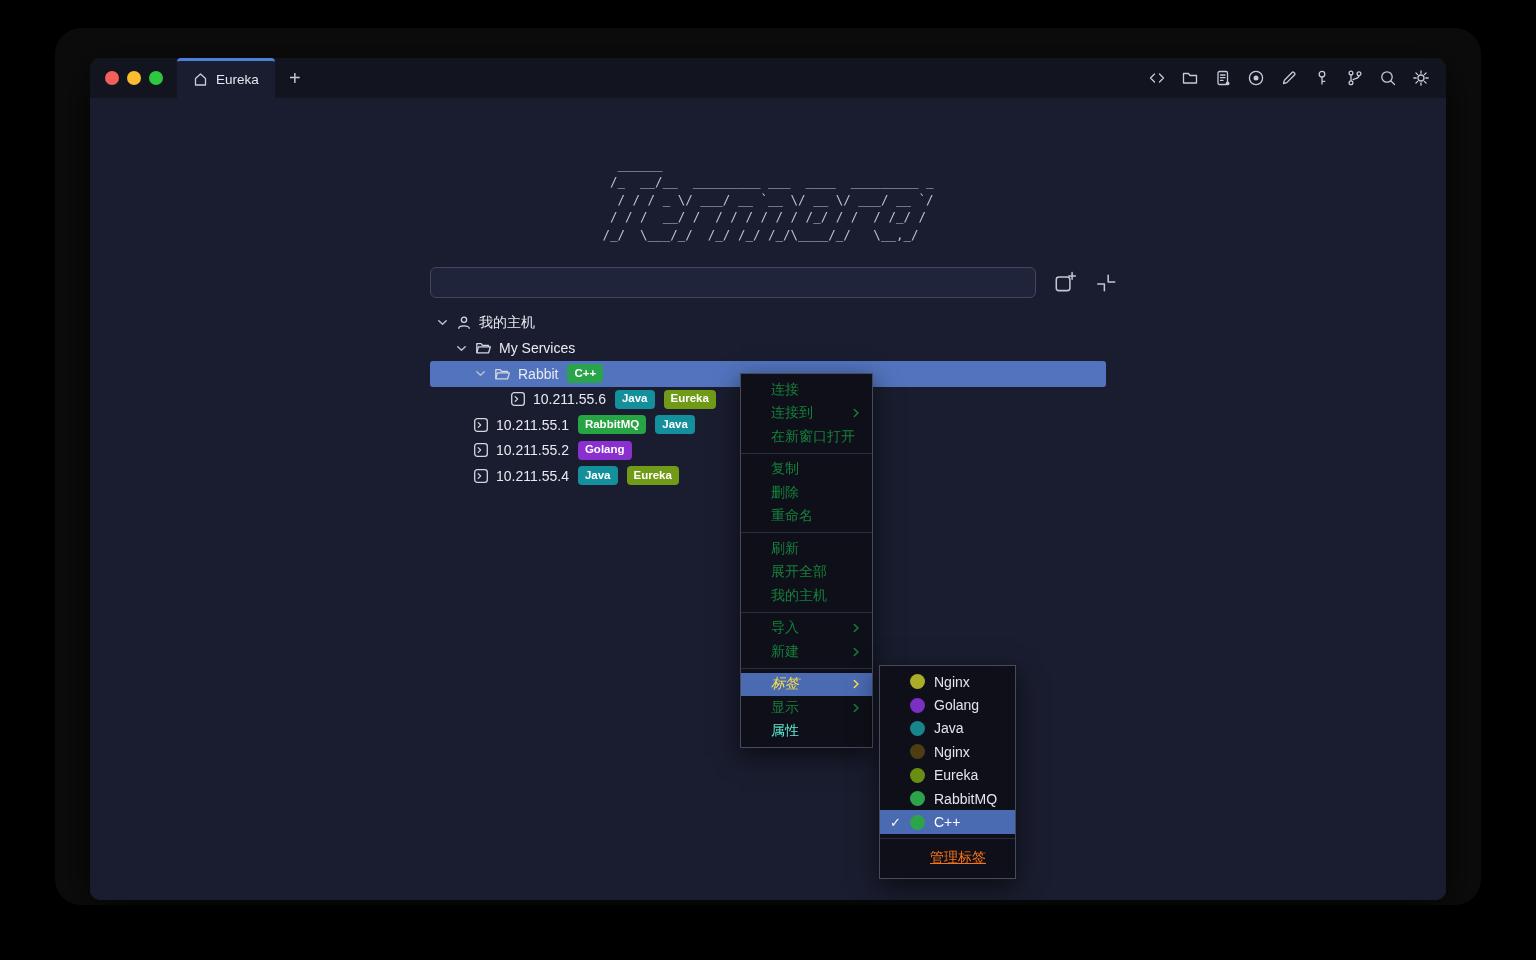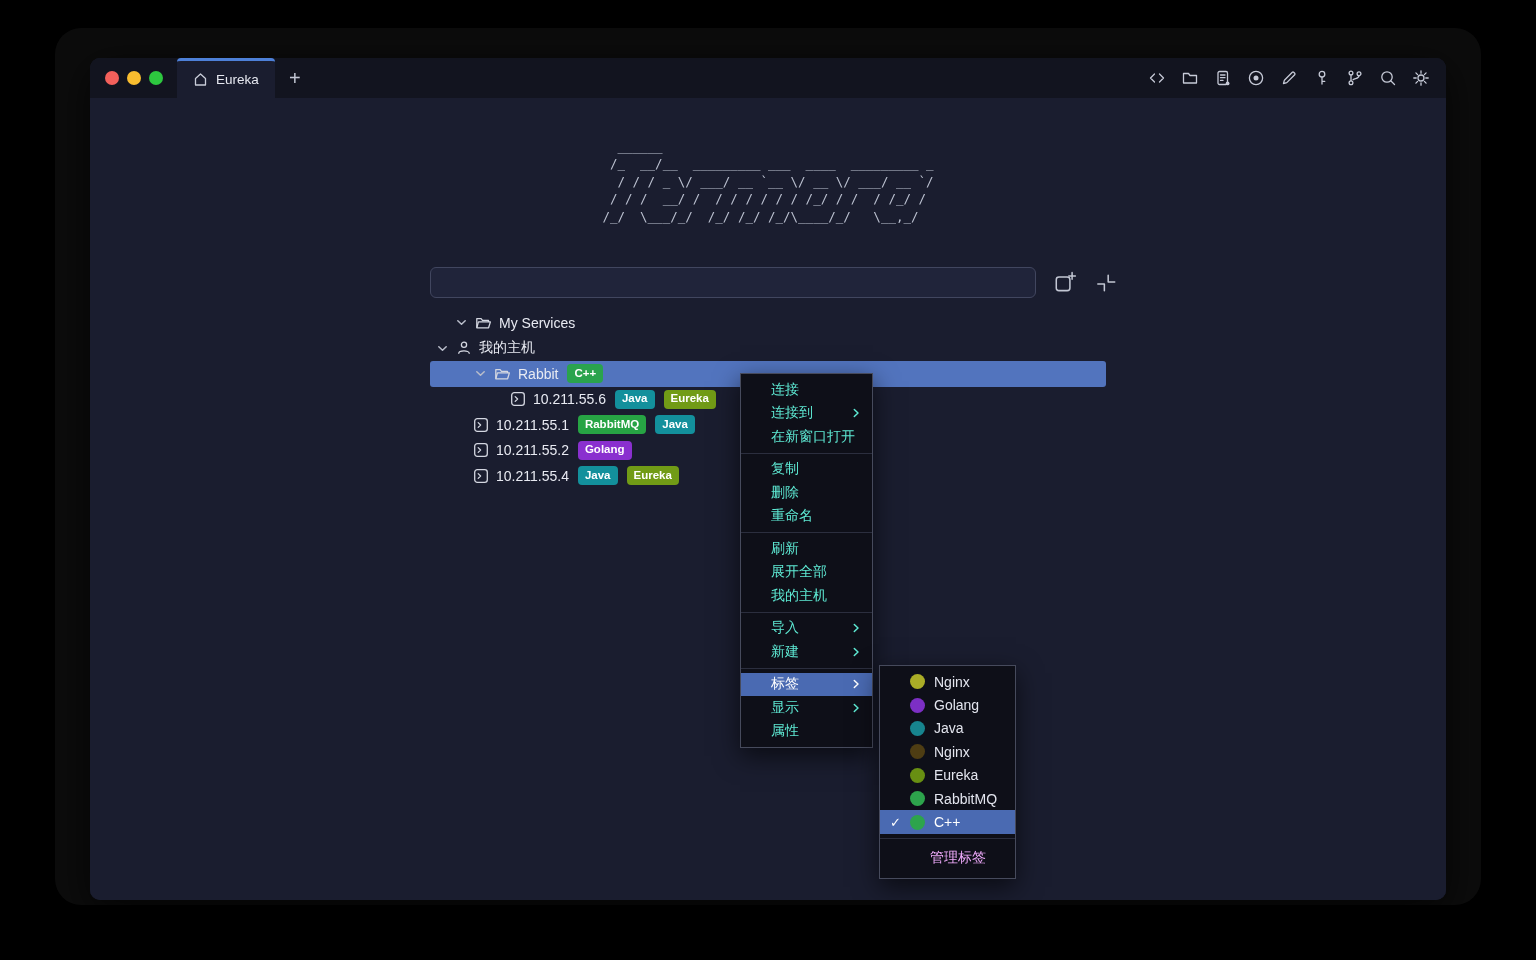--- a/index.html
+++ b/index.html
@@ -13,51 +13,51 @@
   .light{width:14px;height:14px;border-radius:50%;}
   .tab{display:flex;align-items:center;gap:8px;padding:0 16px;background:#1a1d2f;border-top:3px solid #4d80d8;
     border-radius:4px 4px 0 0;color:#e6e8f0;font-size:13.5px;}
   .newtab{display:flex;align-items:center;justify-content:center;width:40px;color:#c3c7d4;background:transparent;border:none;font-size:20px;cursor:default;}
   .toolbar{margin-left:auto;display:flex;align-items:center;gap:11px;padding-right:14px;}
   .tbtn{background:none;border:none;padding:2px;display:flex;align-items:center;cursor:default;}
   .icon{display:inline-flex;align-items:center;justify-content:center;}
   svg{display:block;}
   
   .content{position:absolute;left:0;top:40px;right:0;bottom:0;background:#1a1d2f;}
-  .ascii{position:absolute;top:40px;left:50%;transform:translateX(-50%);margin:0;
+  .ascii{position:absolute;top:58px;left:50%;transform:translateX(-50%);margin:0;
     font-family:"DejaVu Sans Mono","Liberation Mono",monospace;font-size:12.5px;line-height:17.4px;
     color:#bdc3d2;white-space:pre;}
   .searchrow{position:absolute;left:340px;top:169px;display:flex;align-items:center;}
   .search{width:606px;height:31px;box-sizing:border-box;background:#20243a;border:1px solid #41465f;
     border-radius:6px;color:#e6e8f0;font-size:14px;padding:0 10px;outline:none;}
   .sbtn{background:none;border:none;padding:0;margin-left:17px;display:flex;cursor:default;}
   
   .tree{position:absolute;left:340px;top:212px;width:676px;}
   .trow{height:25.5px;display:flex;align-items:center;color:#e8eaf2;font-size:14px;font-weight:500;}
   .trow.selected{background:#5274be;border-radius:3px;}
   .trow .chev{width:15px;margin-right:6px;}
   .trow .ticon{margin-right:7px;}
   .badge{font-size:11.5px;font-weight:bold;color:#fff;padding:2.5px 7px;border-radius:4px;margin-left:9px;line-height:1.2;}
   .tlabel{white-space:nowrap;}
   
   .menu{position:absolute;background:#0e0f18;border:1px solid #464a5c;box-shadow:0 8px 24px rgba(0,0,0,.6);
     padding:4px 0;box-sizing:border-box;}
   .ctxmenu{left:650px;top:275px;width:133px;}
-  .mitem{height:23.5px;display:flex;align-items:center;padding:0 10px 0 30px;color:#5eead4;font-size:14px;position:relative;}
+  .mitem{height:23.5px;display:flex;align-items:center;padding:0 10px 0 30px;color:#15803d;font-size:14px;position:relative;}
   .mitem .arrow{margin-left:auto;}
-  .mitem.hl{background:#4a6ab2;color:#ffffff;}
+  .mitem.hl{background:#4a6ab2;color:#fde047;font-style:italic;}
   .mitem.dim{color:#5eead4;}
   .msep{height:1px;background:#2b2e3e;margin:4px 0;}
   
   .submenu{left:789px;top:567px;width:137px;}
   .smitem{height:23.4px;display:flex;align-items:center;padding:0 8px;color:#e3e5ee;font-size:14px;}
   .smitem.hl{background:#4a6ab2;color:#fff;}
   .smitem .check{width:20px;font-size:13px;text-align:left;padding-left:2px;}
   .smitem .dot{width:15px;height:15px;border-radius:50%;margin-right:9px;flex:none;}
-  .smfooter{height:31px;display:flex;align-items:center;padding-left:50px;color:#f0abfc;font-size:14px;}
+  .smfooter{height:31px;display:flex;align-items:center;padding-left:50px;color:#f97316;font-size:14px;text-decoration:underline;}
 </style>
 </head>
 <body>
 
 <div class="halo"></div>
 
 <div class="window">
   <div class="tabbar">
     <div class="traffic" id="traffic">
         <span class="light" style="background:#f3605b"></span>
@@ -170,48 +170,48 @@
         <span class="icon">
           <svg width="24" height="24" viewBox="0 0 22 22" fill="none" stroke="#c3c7d4" stroke-width="1.4" stroke-linecap="round" stroke-linejoin="round">
               <path d="M3.5 12h6v6"></path>
               <path d="M13 4v6h6"></path>
             </svg>
         </span>
       </button>
     </div>
 
     <div class="tree" id="tree">
+        <div class="trow" style="padding-left:5px">
+          <span class="icon chev">
+            <svg width="15" height="15" viewBox="0 0 15 15" fill="none" stroke="#b9bdca" stroke-width="1.5" stroke-linecap="round" stroke-linejoin="round">
+              <path d="M3.8 5.7 7.5 9.3l3.7-3.6"></path>
+            </svg>
+          </span>
+          <span class="icon ticon">
+            <svg width="16" height="16" viewBox="0 0 16 16" fill="none" stroke="#d4d7e1" stroke-width="1.3" stroke-linecap="round">
+              <circle cx="8" cy="4.8" r="2.6"></circle>
+              <path d="M2.8 13.3c0-3.2 10.4-3.2 10.4 0"></path>
+            </svg>
+          </span>
+          <span class="tlabel">我的主机</span>
+        </div>
         <div class="trow" style="padding-left:24px">
           <span class="icon chev">
             <svg width="15" height="15" viewBox="0 0 15 15" fill="none" stroke="#b9bdca" stroke-width="1.5" stroke-linecap="round" stroke-linejoin="round">
               <path d="M3.8 5.7 7.5 9.3l3.7-3.6"></path>
             </svg>
           </span>
           <span class="icon ticon">
             <svg width="17" height="16" viewBox="0 0 17 16" fill="none" stroke="#d4d7e1" stroke-width="1.3" stroke-linejoin="round">
               <path d="M1.8 12.8V3.6h4.3l1.4 1.7h6v1.6"></path>
               <path d="M3.4 6.9h12l-1.8 5.9H1.8z"></path>
             </svg>
           </span>
           <span class="tlabel">My Services</span>
         </div>
-        <div class="trow" style="padding-left:5px">
-          <span class="icon chev">
-            <svg width="15" height="15" viewBox="0 0 15 15" fill="none" stroke="#b9bdca" stroke-width="1.5" stroke-linecap="round" stroke-linejoin="round">
-              <path d="M3.8 5.7 7.5 9.3l3.7-3.6"></path>
-            </svg>
-          </span>
-          <span class="icon ticon">
-            <svg width="16" height="16" viewBox="0 0 16 16" fill="none" stroke="#d4d7e1" stroke-width="1.3" stroke-linecap="round">
-              <circle cx="8" cy="4.8" r="2.6"></circle>
-              <path d="M2.8 13.3c0-3.2 10.4-3.2 10.4 0"></path>
-            </svg>
-          </span>
-          <span class="tlabel">我的主机</span>
-        </div>
         <div class="trow selected" style="padding-left:43px">
           <span class="icon chev">
             <svg width="15" height="15" viewBox="0 0 15 15" fill="none" stroke="#b9bdca" stroke-width="1.5" stroke-linecap="round" stroke-linejoin="round">
               <path d="M3.8 5.7 7.5 9.3l3.7-3.6"></path>
             </svg>
           </span>
           <span class="icon ticon">
             <svg width="17" height="16" viewBox="0 0 17 16" fill="none" stroke="#d4d7e1" stroke-width="1.3" stroke-linejoin="round">
               <path d="M1.8 12.8V3.6h4.3l1.4 1.7h6v1.6"></path>
               <path d="M3.4 6.9h12l-1.8 5.9H1.8z"></path>

